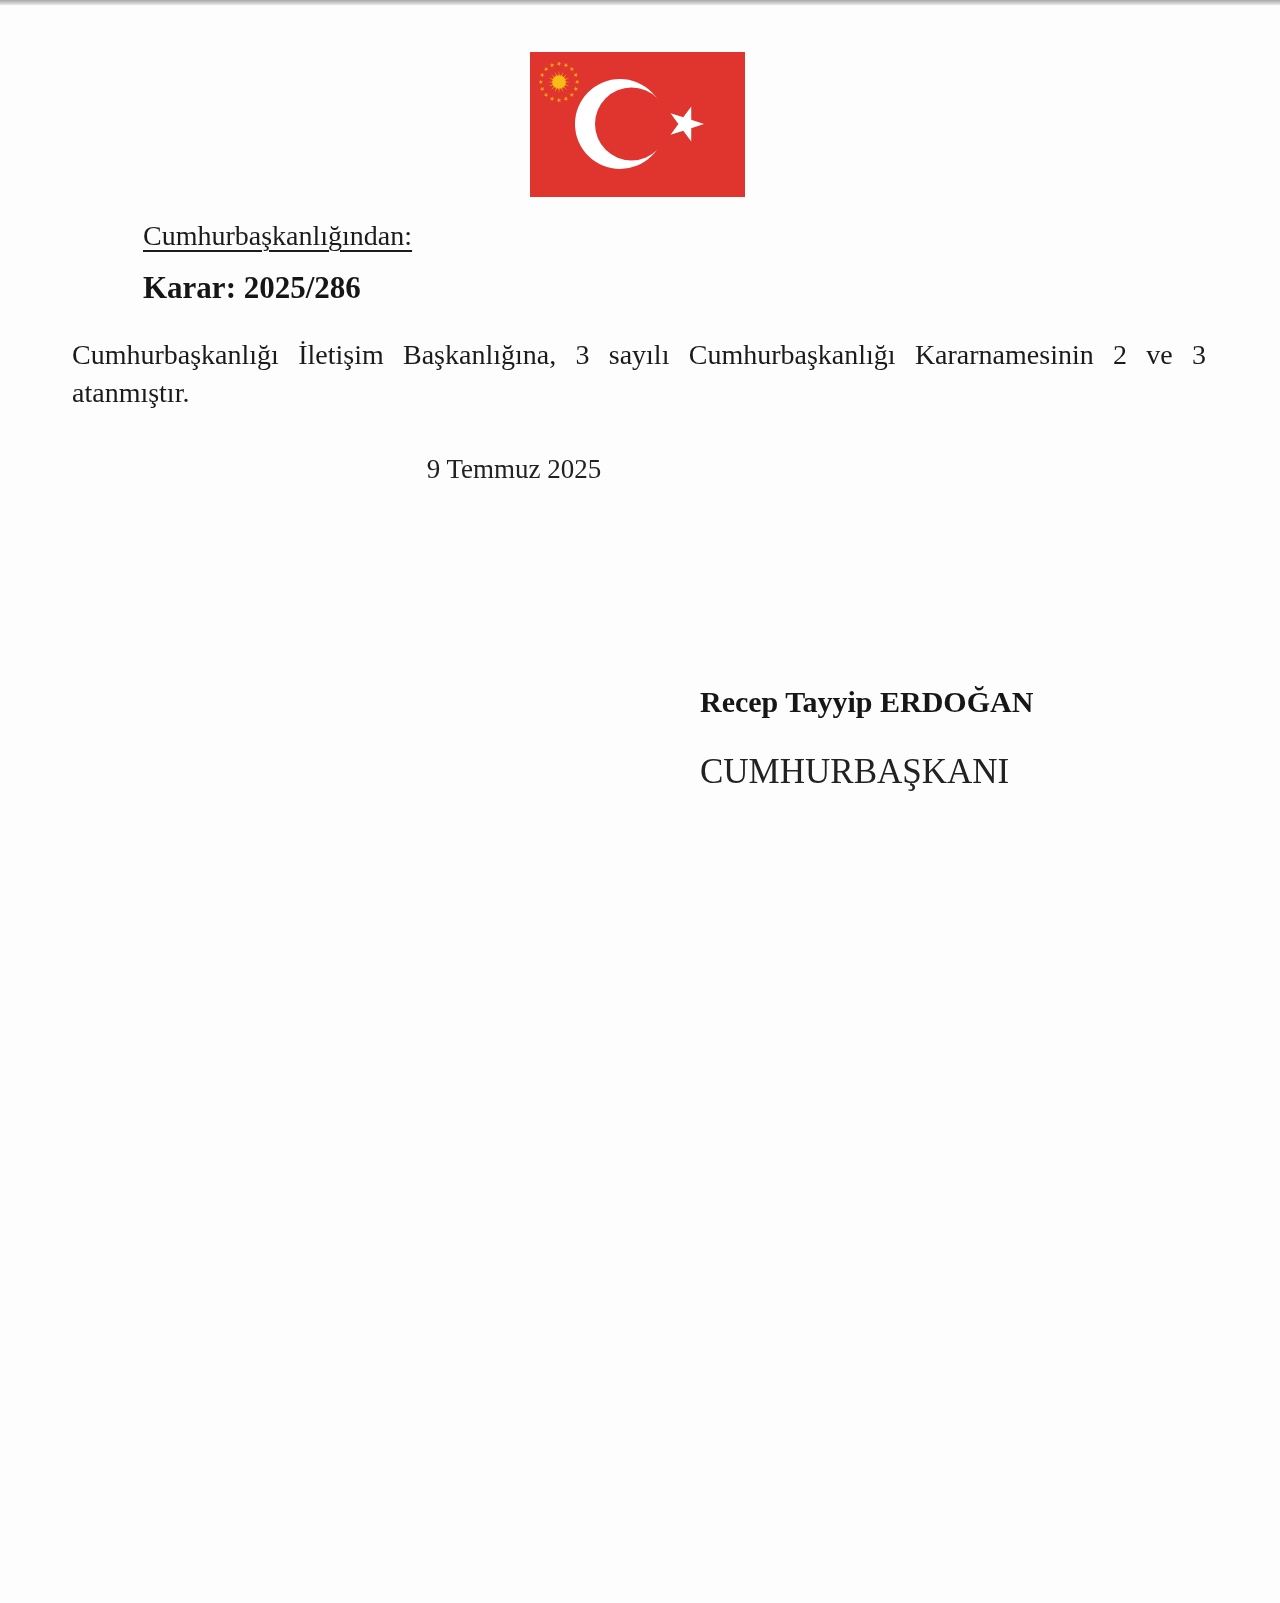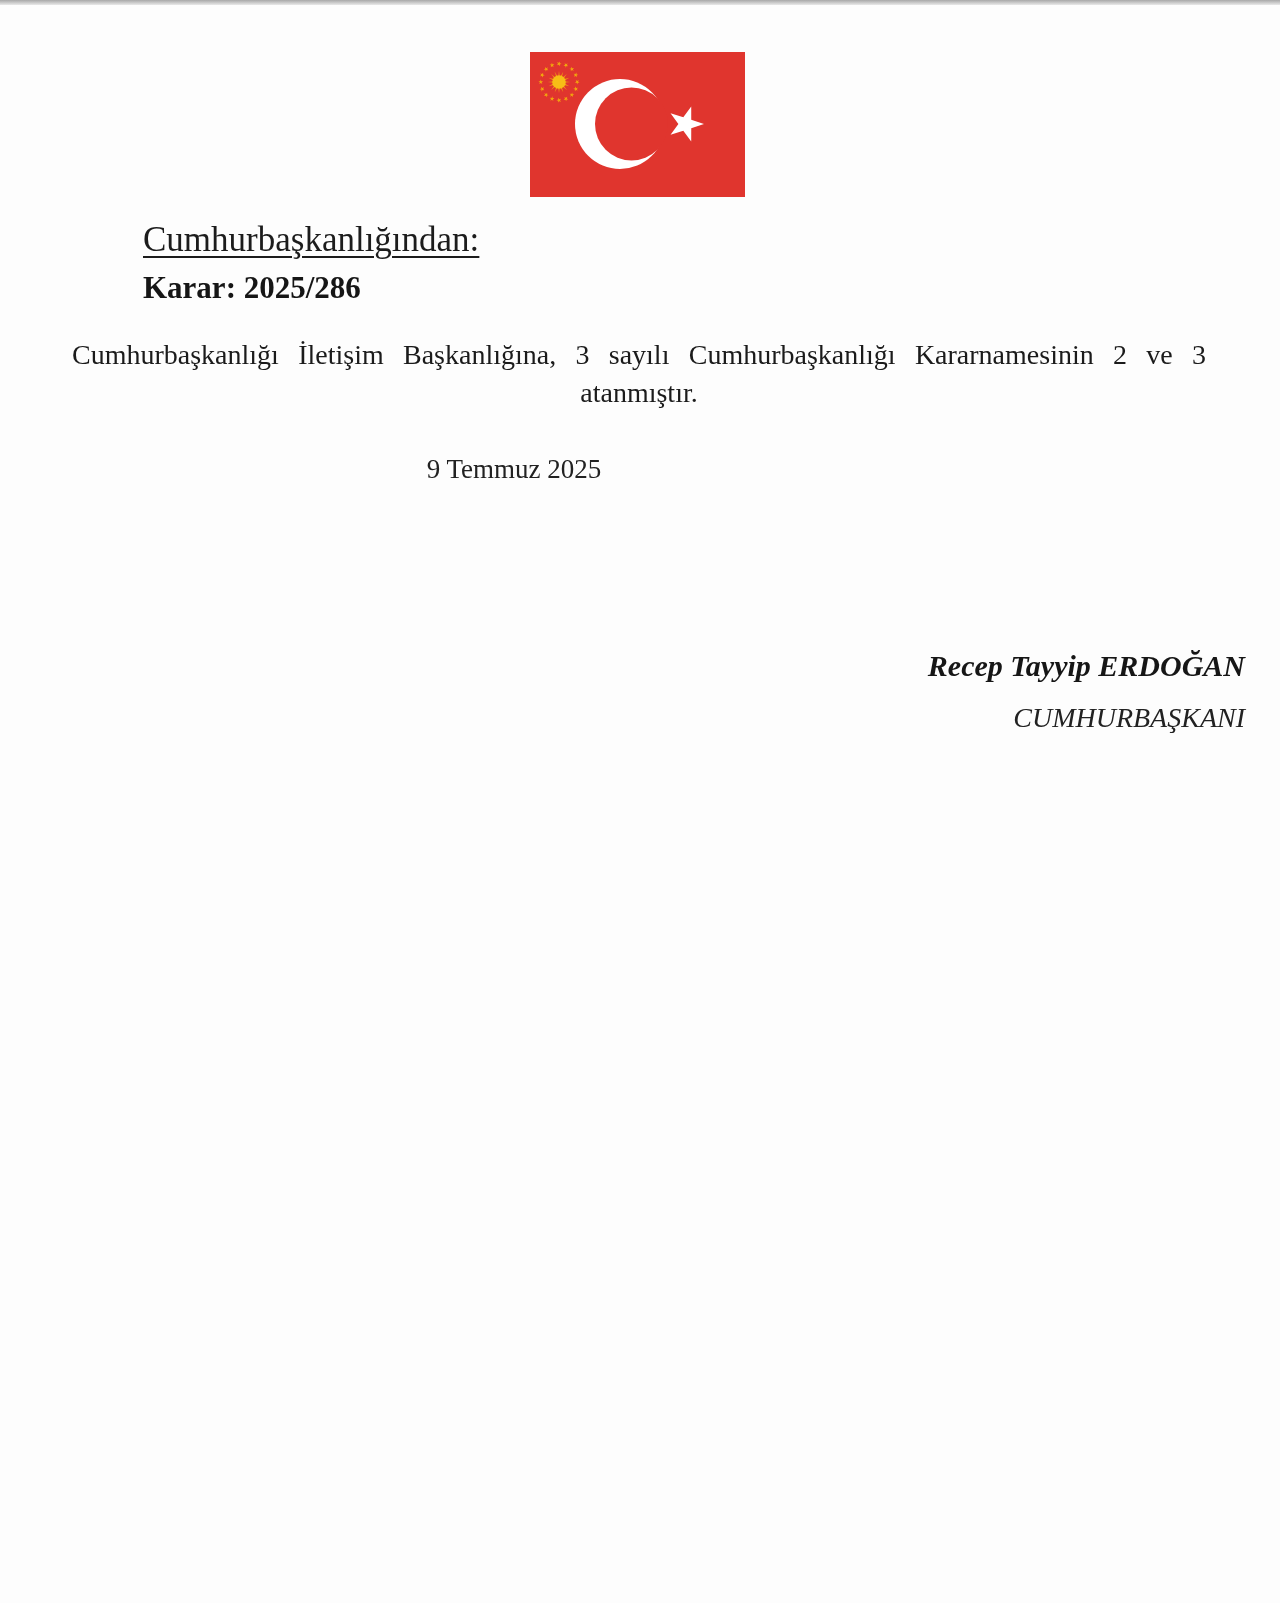--- a/index.html
+++ b/index.html
@@ -24,21 +24,21 @@
   .flag-wrap {
     position: absolute;
     left: 530px; top: 52px;
     width: 215px; height: 145px;
   }
   .flag-wrap svg { display: block; width: 100%; height: 100%; }
 
   .issuer-heading {
     position: absolute;
     left: 143px; top: 221px;
-    font-size: 35px;
+    font-size: 28px;
     line-height: 1.1;
     color: #1c1c1c;
     text-decoration: underline;
     text-underline-offset: 5px;
     text-decoration-thickness: 2px;
   }
 
   .decision-number {
     position: absolute;
     left: 143px; top: 271px;
@@ -53,47 +53,46 @@
     left: 72px; top: 336px;
     width: 1134px;
     font-size: 28px;
     line-height: 38px;
     color: #1b1b1b;
   }
   .body-line-justified {
     text-align: justify;
     text-align-last: justify;
   }
-  .body-line-plain { text-align: center; }
+  .body-line-plain { text-align: left; }
 
   .decree-date {
     position: absolute;
     left: 0; top: 454px;
     width: 1028px;
     text-align: center;
     font-size: 27px;
     color: #222222;
   }
 
   .signature-block {
     position: absolute;
-    left: 700px; top: 648px;
+    left: 700px; top: 684px;
     width: 545px;
-    text-align: right;
-    font-style: italic;
+    text-align: left;
   }
   .signature-name {
     font-size: 30px;
     line-height: 35px;
     font-weight: bold;
     color: #161616;
   }
   .signature-title {
-    margin-top: 18px;
-    font-size: 28px;
+    margin-top: 36px;
+    font-size: 35px;
     line-height: 33px;
     color: #222222;
   }
 </style>
 </head>
 <body>
 
 <div class="page">
 
   <div class="top-edge-bar"></div>

